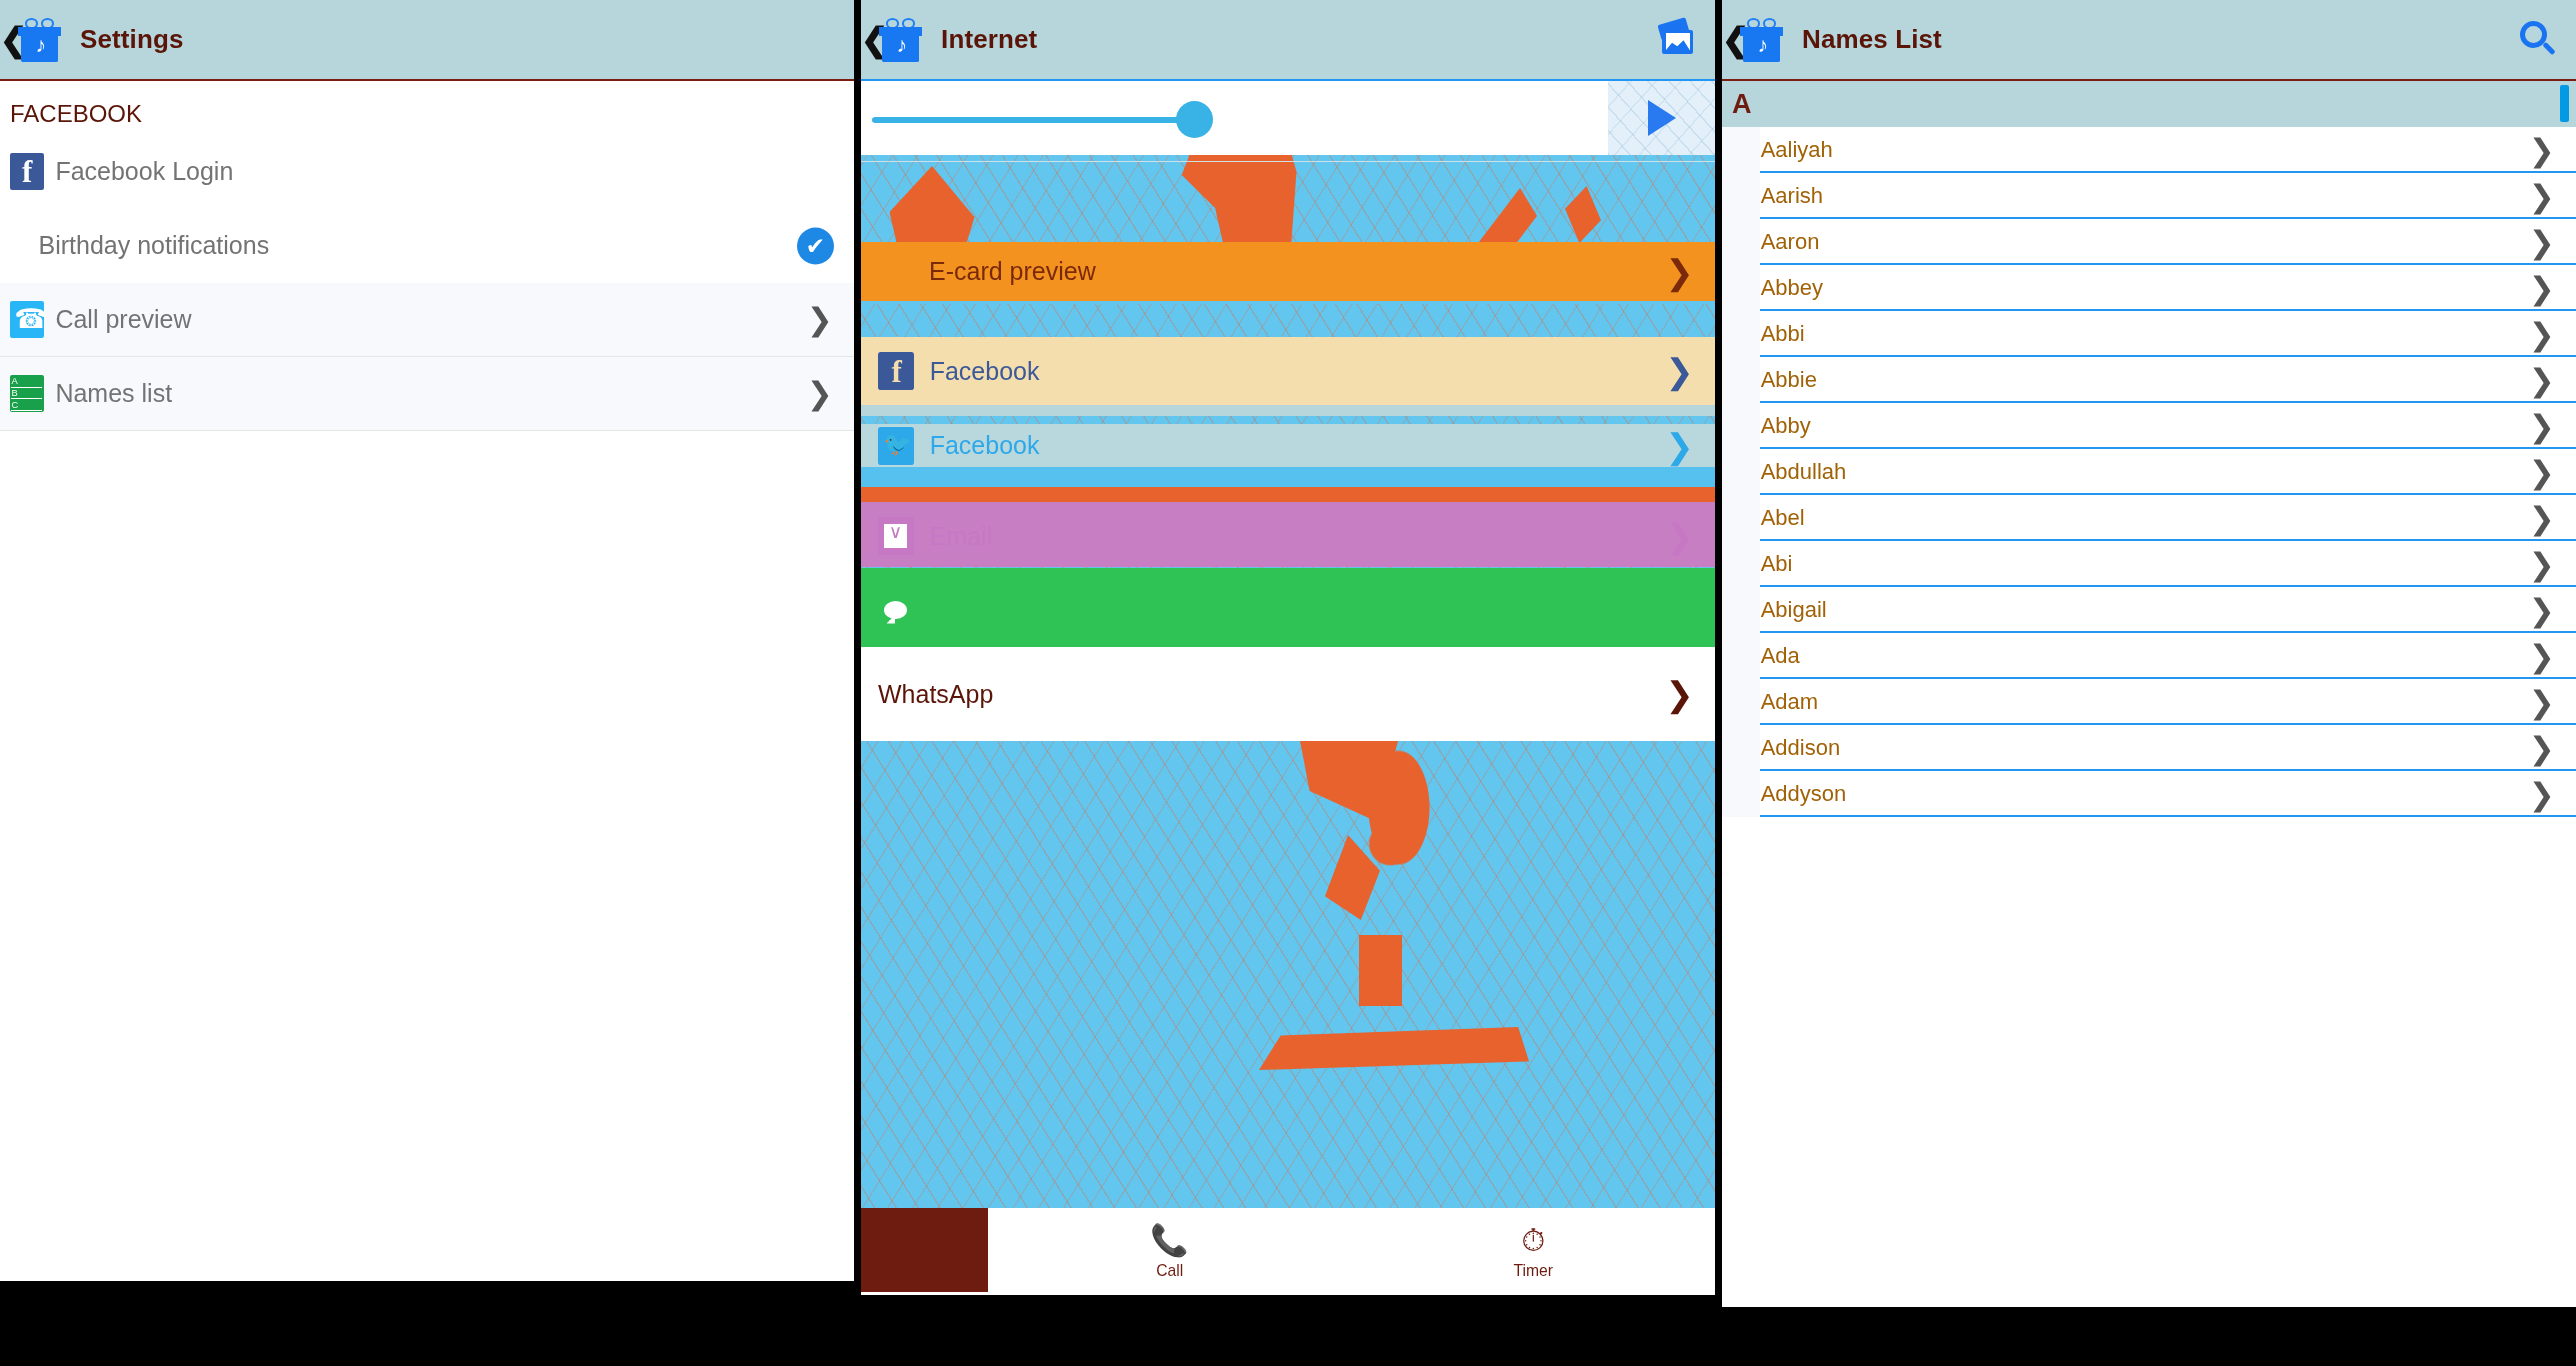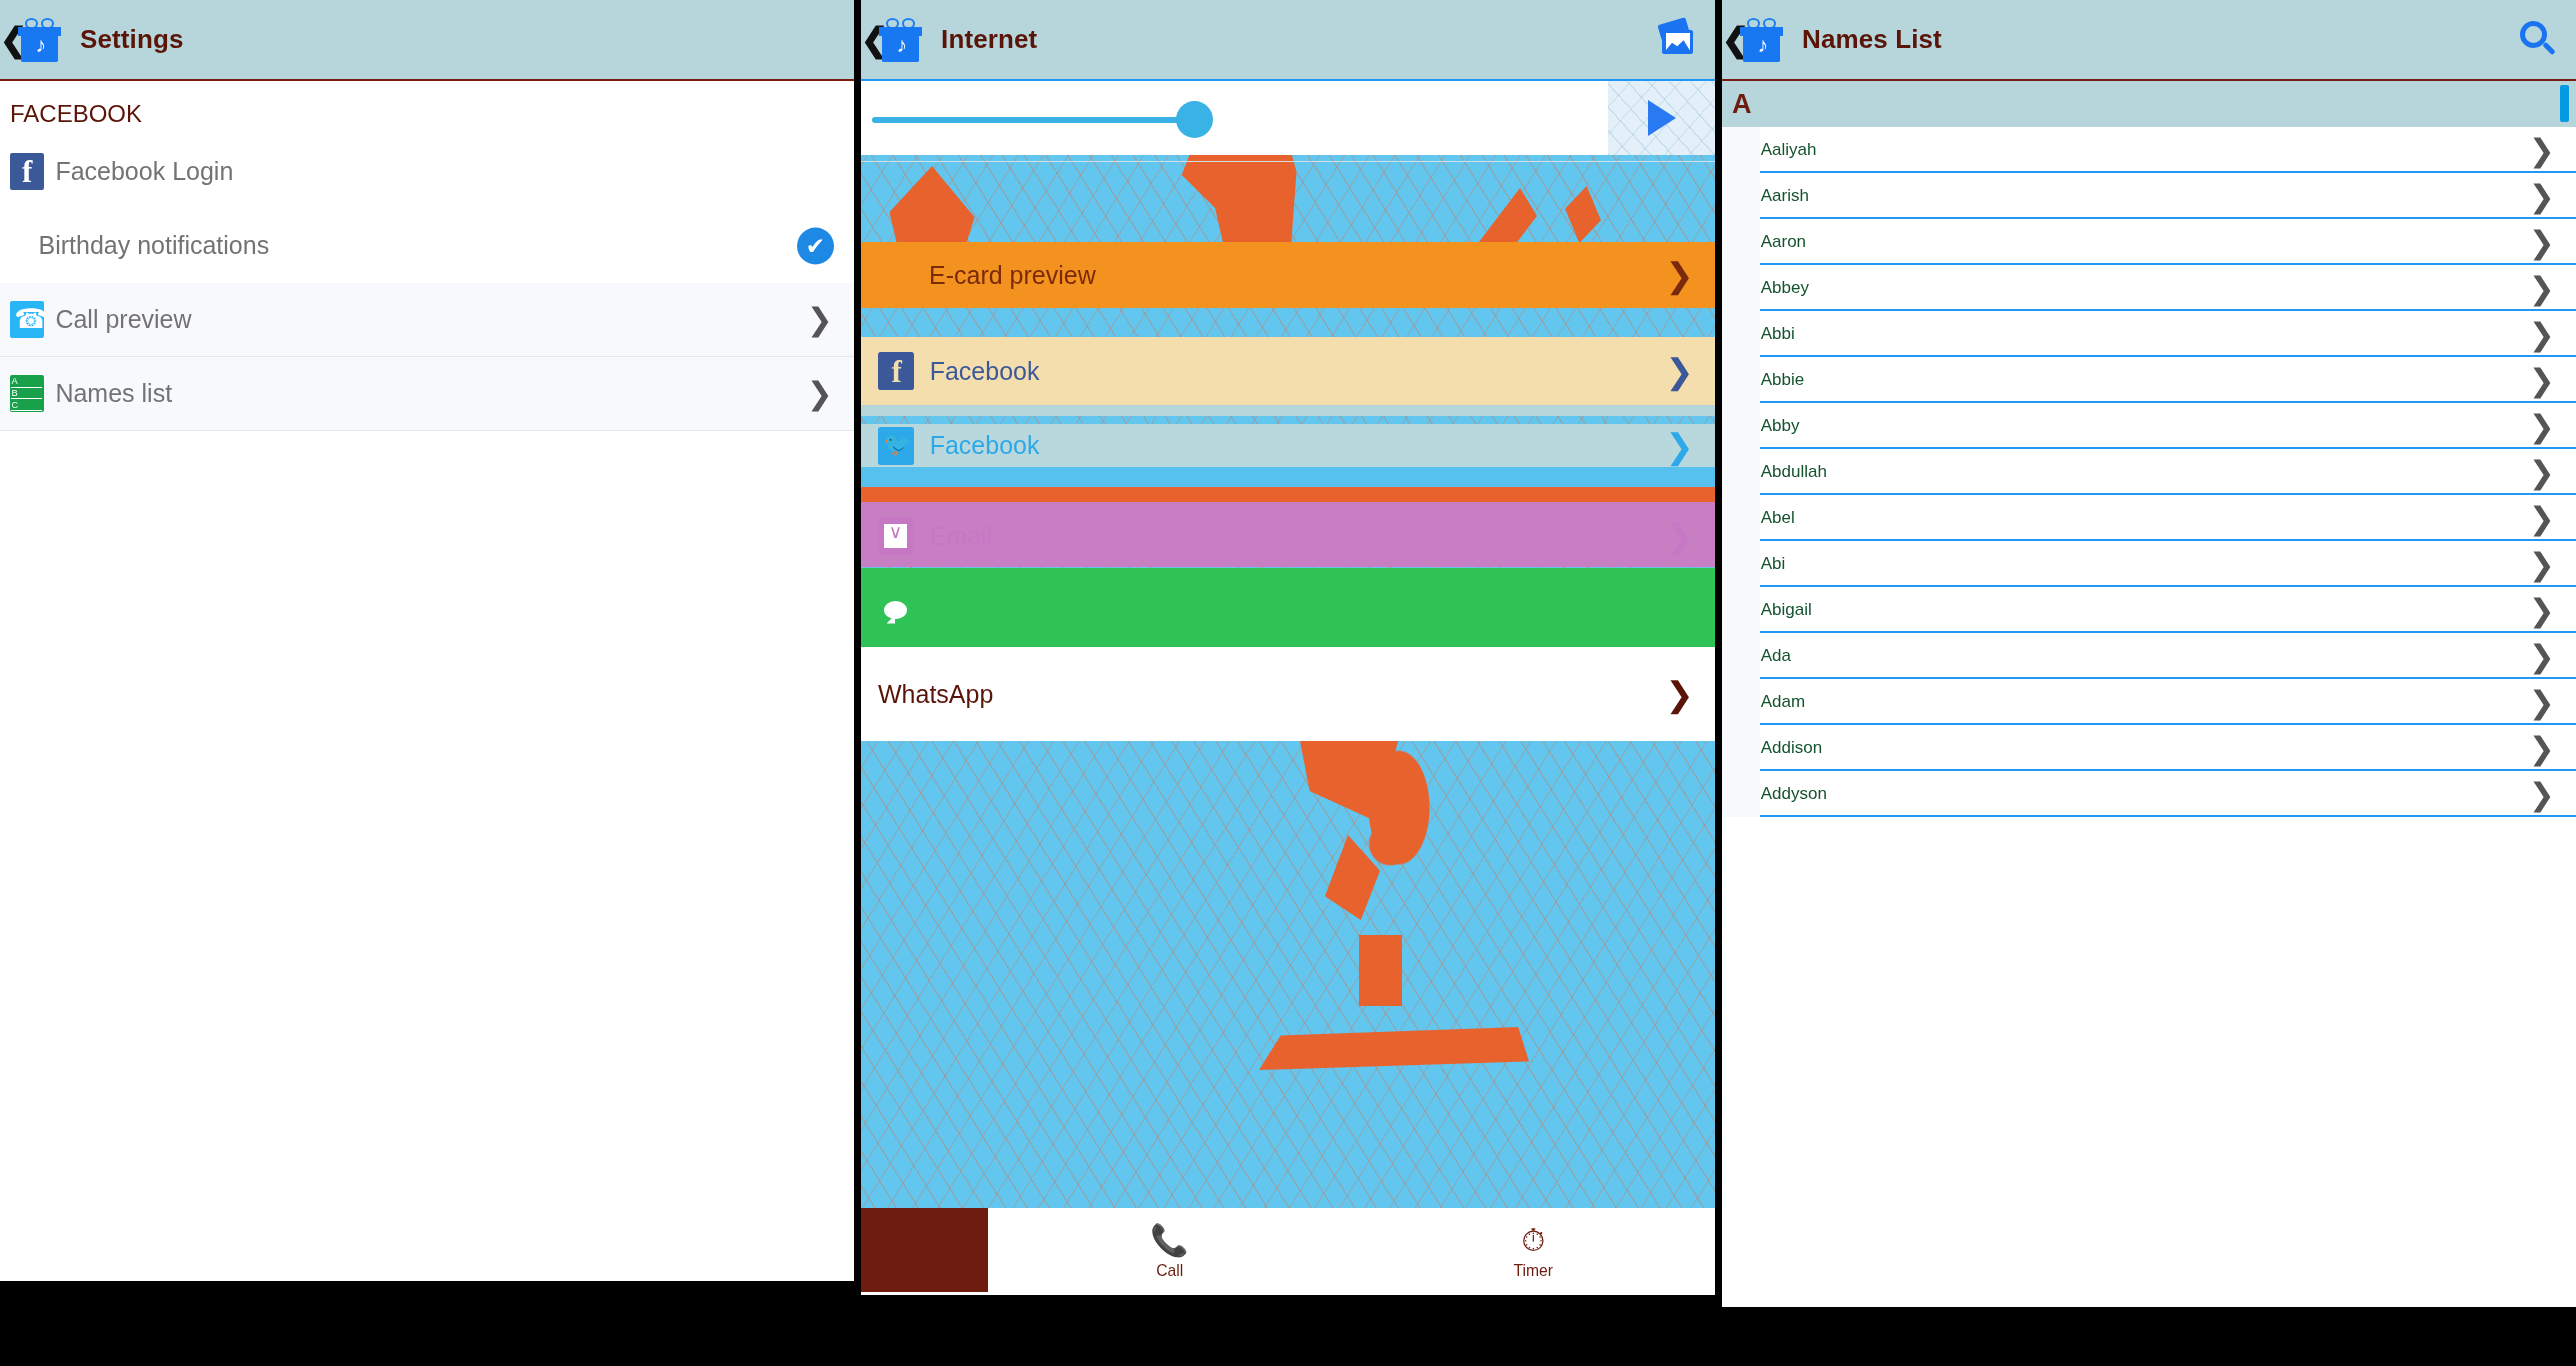--- a/index.html
+++ b/index.html
@@ -144,21 +144,21 @@
               border-top:18.5px solid transparent; border-bottom:18.5px solid transparent; }
 
   .mid-row {
     position:absolute; left:0; width:100%; display:flex; align-items:center;
     padding-left:17px;
   }
   .mid-row .lbl { font-size:25px; }
   .mid-row .ch  { position:absolute; right:21.3px; font-size:34px; font-weight:300; }
   .mid-icon { width:36px; height:38px; position:relative; margin-right:15.7px; flex:none; border-radius:2.8px; }
 
-  .r-ecard  { top:161px; height:66px; background:#f3921e; }
+  .r-ecard  { top:161px; height:59px; background:#f3921e; }
   .r-ecard .lbl { color:#7a2a0a; margin-left:51px; }
   .r-ecard .ch  { color:#7a2a0a; }
   .r-fb     { top:256px; height:68px; background:#f5deae; }
   .r-fb .lbl{ color:#3b5998; }
   .r-fb .ch { color:#3b5998; }
   .r-tw     { top:343px; height:43px; background:#b9d8de; }
   .r-tw .lbl{ color:#2da8e8; }
   .r-tw .ch { color:#2da8e8; }
   .r-em     { top:427px; height:56px; background:transparent; }
   .r-em .lbl{ color:#c678c4; }
@@ -199,21 +199,21 @@
     position:relative; height:46px; background:#b6d6dc; display:flex; align-items:center;
     padding-left:10px;
   }
   .alpha-head .a { font-size:27px; color:#6e1b10; font-weight:700; }
   .scroll-thumb { position:absolute; right:7.1px; top:4.3px; width:8.5px; height:37px; background:#039ae5;
                   border-radius:2.1px; }
   .name-row {
     position:relative; height:46px; display:flex; align-items:center; padding-left:13px; background:#fff;
   }
   .name-row .dot { width:15.7px; height:15.7px; border-radius:50%; background:#1e88e5; flex:none; margin-right:10px; }
-  .name-row .nm  { font-size:17px; color:#14532d; }
+  .name-row .nm  { font-size:22px; color:#a16207; }
   .name-row .ch  { position:absolute; right:21.3px; font-size:31px; color:#555; font-weight:300; }
   .name-row .rule{ position:absolute; left:38px; right:0; bottom:0; height:2.1px; background:#2196f3; }
   .name-row .gut { position:absolute; left:0; top:0; bottom:0; width:38px; background:#f7f9fd; }
 </style>
 </head>
 <body>
 
 <div class="screen">
 
   <div class="panel panel-left">

